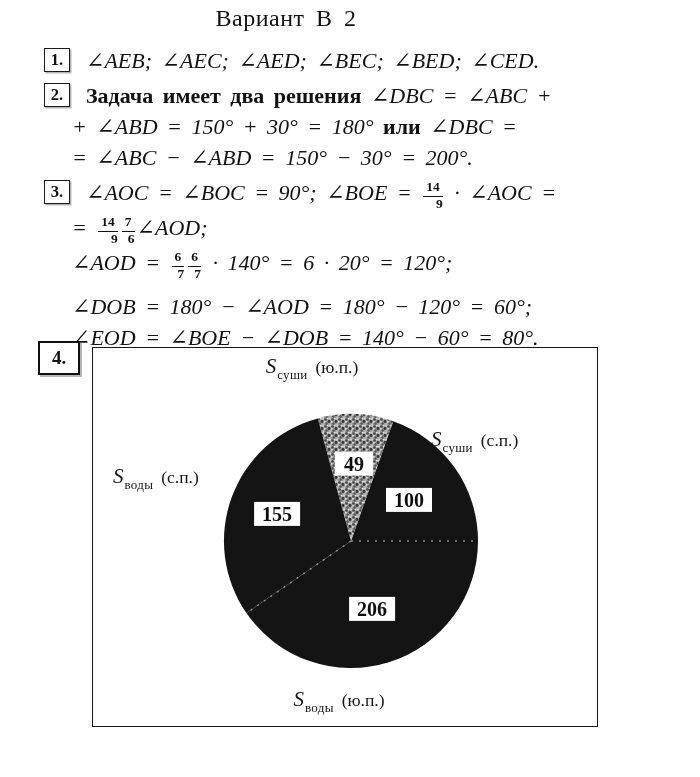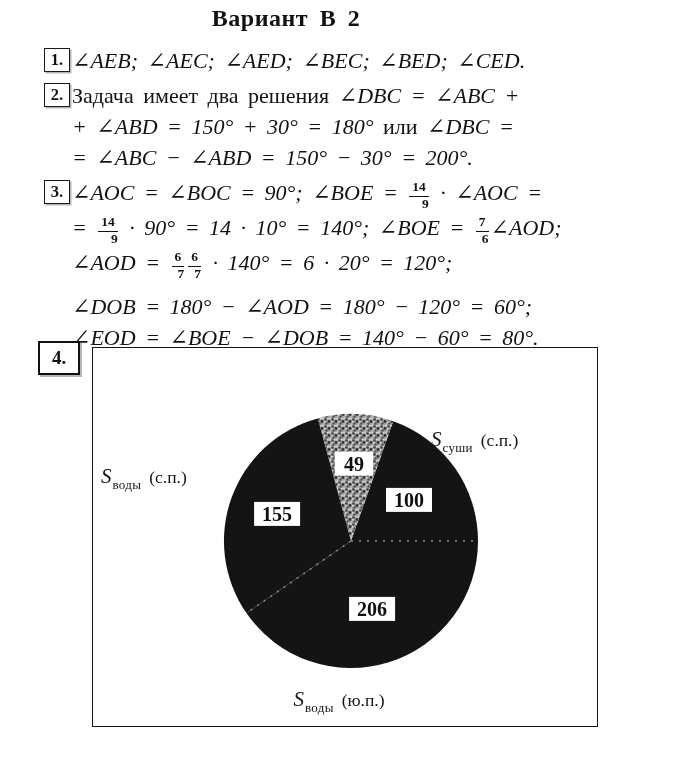--- a/index.html
+++ b/index.html
@@ -3,34 +3,34 @@
 <meta charset="utf-8">
 <style>
   html,body{margin:0;padding:0;}
   body{
     width:700px;height:777px;position:relative;background:#ffffff;
     font-family:"Liberation Serif","DejaVu Serif","DejaVu Sans",serif;
     color:#121212;overflow:hidden;
   }
   .title{
     position:absolute;top:5px;left:0;width:572px;text-align:center;
-    font-size:24px;font-weight:700;letter-spacing:.5px;word-spacing:5px;
+    font-size:24px;font-weight:400;letter-spacing:.5px;word-spacing:5px;
   }
   #problems{position:absolute;top:41px;left:0;width:680px;}
   .prob{position:relative;padding-left:72px;margin-top:4px;}
   .numbox{
     position:absolute;left:44px;top:3px;width:24px;height:22px;
     border:1.5px solid #1a1a1a;box-shadow:1.5px 1.5px 0 #b5b5b5;
     background:#fff;font-weight:700;font-size:16.5px;line-height:22px;text-align:center;
   }
   .pline{font-size:22px;line-height:31px;white-space:nowrap;word-spacing:4px;}
-  .pline.first{padding-left:0;}
+  .pline.first{padding-left:14px;}
   .pline.gap{margin-top:9px;}
   .math{font-style:italic;}
-  .plain{font-style:normal;}
+  .plain{font-style:normal;font-weight:bold;}
   .frac{
     display:inline-block;vertical-align:-8px;text-align:right;
     font-size:13.5px;line-height:1.1;font-style:normal;font-weight:600;margin:0 2px;
   }
   .fr-top{display:block;padding:0 3px 1px 3px;border-bottom:1.4px solid #121212;}
   .fr-bot{display:block;padding-top:0px;}
 
   .fig-numbox{
     position:absolute;left:38px;top:341px;width:38px;height:30px;
     border:2px solid #111;box-shadow:2px 2px 0 #b5b5b5;background:#fff;
@@ -45,21 +45,21 @@
     font-family:"Liberation Serif","DejaVu Serif",serif;
     font-size:20px;font-weight:700;fill:#0e0e0e;
   }
   .chart-label{position:absolute;white-space:nowrap;font-size:19px;color:#141414;}
   .cl-center{transform:translateX(-50%);}
   .cl-base{font-style:italic;font-size:21px;font-family:"Liberation Serif","DejaVu Serif",serif;}
   .cl-sub{font-size:13px;vertical-align:-6px;letter-spacing:.3px;margin-left:1px;}
   .cl-paren{font-size:17.5px;margin-left:8px;}
   .cl-top{left:219px;top:6px;}
   .cl-right{left:338px;top:79px;text-align:right;}
-  .cl-left{left:8px;top:116px;}
+  .cl-left{left:20px;top:116px;}
   .cl-bottom{left:246px;top:339px;}
 </style>
 </head>
 <body>
 
 <div class="title">Вариант В 2</div>
 
 <div id="problems">
     <div class="prob">
       <div class="numbox">1.</div>
@@ -67,21 +67,21 @@
     </div>
     <div class="prob">
       <div class="numbox">2.</div>
       <div class="pline first"><span class="plain">Задача имеет два решения </span><span class="math">∠DBC = ∠ABC +</span></div>
       <div class="pline"><span class="math">+ ∠ABD = 150° + 30° = 180° </span><span class="plain">или </span><span class="math">∠DBC =</span></div>
       <div class="pline"><span class="math">= ∠ABC − ∠ABD = 150° − 30° = 200°.</span></div>
     </div>
     <div class="prob">
       <div class="numbox">3.</div>
       <div class="pline first"><span class="math">∠AOC = ∠BOC = 90°;  ∠BOE = </span><span class="frac"><span class="fr-top">14</span><span class="fr-bot">9</span></span><span class="math"> · ∠AOC =</span></div>
-      <div class="pline"><span class="math">= </span><span class="frac"><span class="fr-top">14</span><span class="fr-bot">9</span></span><span class="math"> · 90° = 14 · 10° = 140°;  ∠BOE = </span><span class="frac"><span class="fr-top">7</span><span class="fr-bot">6</span></span><span class="math">∠AOD;</span></div>
+      <div class="pline"><span class="math">= </span><span class="frac"><span class="fr-top">14</span><span class="fr-bot">9</span></span><span class="frac"><span class="fr-top">7</span><span class="fr-bot">6</span></span><span class="math">∠AOD;</span></div>
       <div class="pline"><span class="math">∠AOD = </span><span class="frac"><span class="fr-top">6</span><span class="fr-bot">7</span></span><span class="frac"><span class="fr-top">6</span><span class="fr-bot">7</span></span><span class="math"> · 140° = 6 · 20° = 120°;</span></div>
       <div class="pline gap"><span class="math">∠DOB = 180° − ∠AOD = 180° − 120° = 60°;</span></div>
       <div class="pline"><span class="math">∠EOD = ∠BOE − ∠DOB = 140° − 60° = 80°.</span></div>
     </div>
   </div>
 
 <div class="fig-numbox">4.</div>
 
 <div class="frame">
   <svg id="pie-svg" width="504" height="378" viewBox="0 0 504 378">
@@ -106,20 +106,23 @@
       <rect x="293.0" y="139.9" width="46" height="24" fill="#ffffff"></rect>
       <text x="316.0" y="158.9" text-anchor="middle">100</text>
       <rect x="241.9" y="103.6" width="38" height="24" fill="#ffffff"></rect>
       <text x="260.9" y="122.6" text-anchor="middle">49</text>
       <rect x="161.1" y="153.9" width="46" height="24" fill="#ffffff"></rect>
       <text x="184.1" y="172.9" text-anchor="middle">155</text>
       <rect x="256.1" y="248.9" width="46" height="24" fill="#ffffff"></rect>
       <text x="279.1" y="267.9" text-anchor="middle">206</text>
     </svg>
 
+  <span class="chart-label cl-top cl-center">
+    <i class="cl-base">S</i><sub class="cl-sub">суши</sub><span class="cl-paren">(ю.п.)</span>
+  </span>
   <span class="chart-label cl-right">
     <i class="cl-base">S</i><sub class="cl-sub">суши</sub><span class="cl-paren">(с.п.)</span>
   </span>
   <span class="chart-label cl-left">
     <i class="cl-base">S</i><sub class="cl-sub">воды</sub><span class="cl-paren">(с.п.)</span>
   </span>
   <span class="chart-label cl-bottom cl-center">
     <i class="cl-base">S</i><sub class="cl-sub">воды</sub><span class="cl-paren">(ю.п.)</span>
   </span>
 </div>

